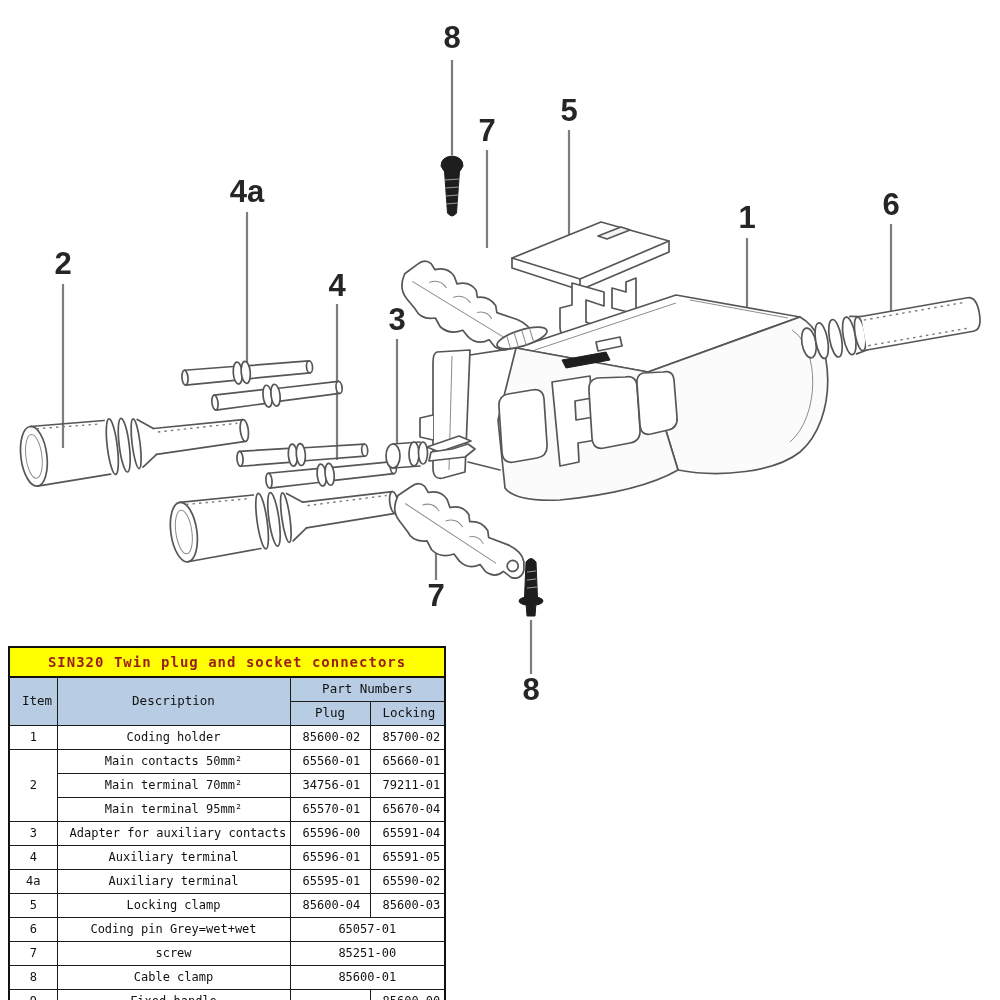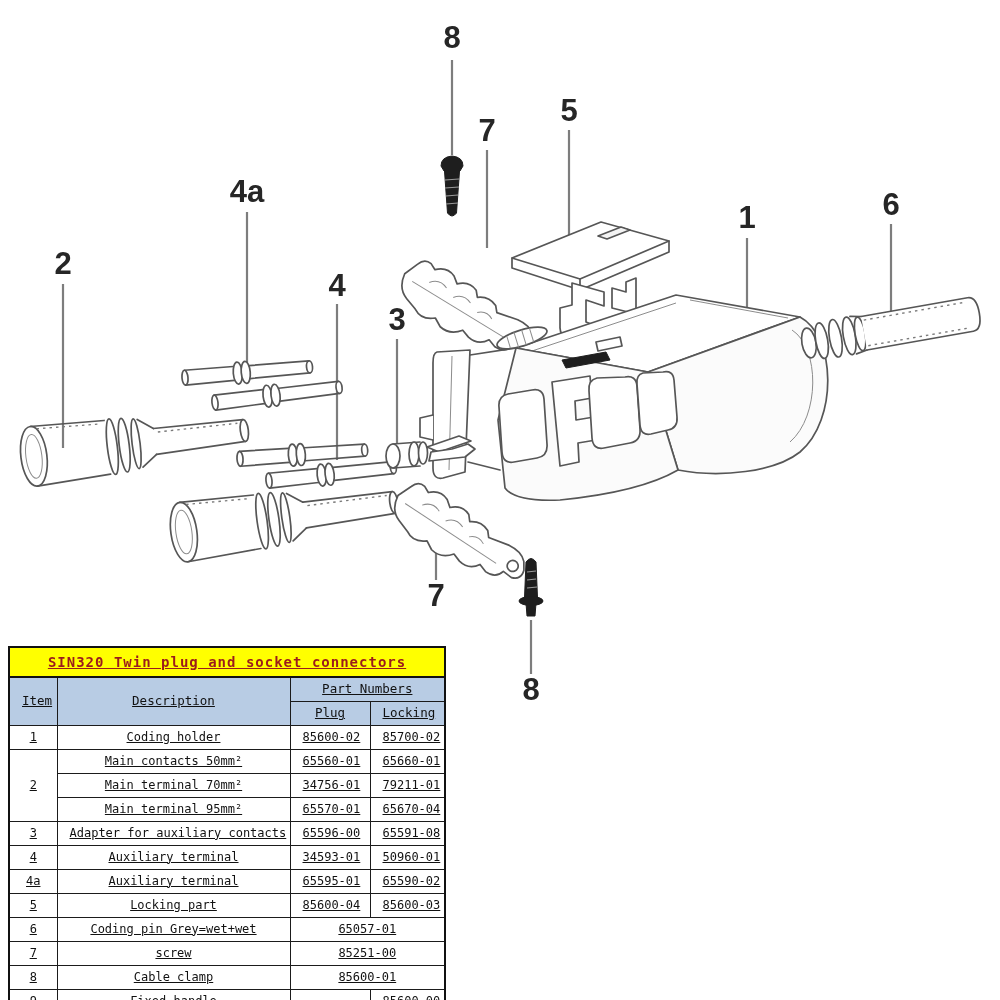--- a/index.html
+++ b/index.html
@@ -16,21 +16,21 @@
   .thin{stroke:#8c8c8c;stroke-width:1;fill:none;}
   .leader{stroke:#7d7d7d;stroke-width:2.2;}
   .callout{font-family:"Liberation Sans",sans-serif;font-weight:700;font-size:31px;fill:#262626;}
   .dark{fill:#1e1e1e;stroke:#1e1e1e;stroke-width:1;}
   .thread{stroke:#9a9a9a;stroke-width:1.2;}
 
   
   .parts-table{position:absolute;left:8px;top:646px;width:436px;border-collapse:collapse;
                table-layout:fixed;font-family:"DejaVu Sans Mono",monospace;color:#111;}
   .parts-table td{border:1px solid #1b1b1b;text-align:center;vertical-align:middle;
-                  font-size:12px;line-height:1.15;height:21px;padding:1px 12px;overflow:hidden;white-space:nowrap;text-decoration:underline;}
+                  font-size:12px;line-height:1.15;height:21px;padding:1px 12px;overflow:hidden;white-space:nowrap;}
   .parts-table{border:2px solid #111;}
   .parts-table td.title{background:#ffff00;color:#9b1c1c;font-weight:700;font-size:14px;
                         letter-spacing:1px;height:26px;border-bottom:2px solid #111;}
   .parts-table td.hdr{background:#b8cce4;font-size:12.5px;}
   .col-item{width:48px;}
   .col-desc{width:233px;}
   .col-plug{width:80px;}
   .col-sock{width:75px;}
 </style>
 </head>
@@ -264,37 +264,37 @@
     </tr>
     <tr>
       <td>Main terminal 95mm²</td>
       <td>65570-01</td>
       <td>65670-04</td>
     </tr>
     <tr>
       <td>3</td>
       <td>Adapter for auxiliary contacts</td>
       <td>65596-00</td>
-      <td>65591-08</td>
+      <td>65591-04</td>
     </tr>
     <tr>
       <td>4</td>
       <td>Auxiliary terminal</td>
-      <td>34593-01</td>
-      <td>50960-01</td>
+      <td>65596-01</td>
+      <td>65591-05</td>
     </tr>
     <tr>
       <td>4a</td>
       <td>Auxiliary terminal</td>
       <td>65595-01</td>
       <td>65590-02</td>
     </tr>
     <tr>
       <td>5</td>
-      <td>Locking part</td>
+      <td>Locking clamp</td>
       <td>85600-04</td>
       <td>85600-03</td>
     </tr>
     <tr>
       <td>6</td>
       <td>Coding pin Grey=wet+wet</td>
       <td colspan="2">65057-01</td>
     </tr>
     <tr>
       <td>7</td>

